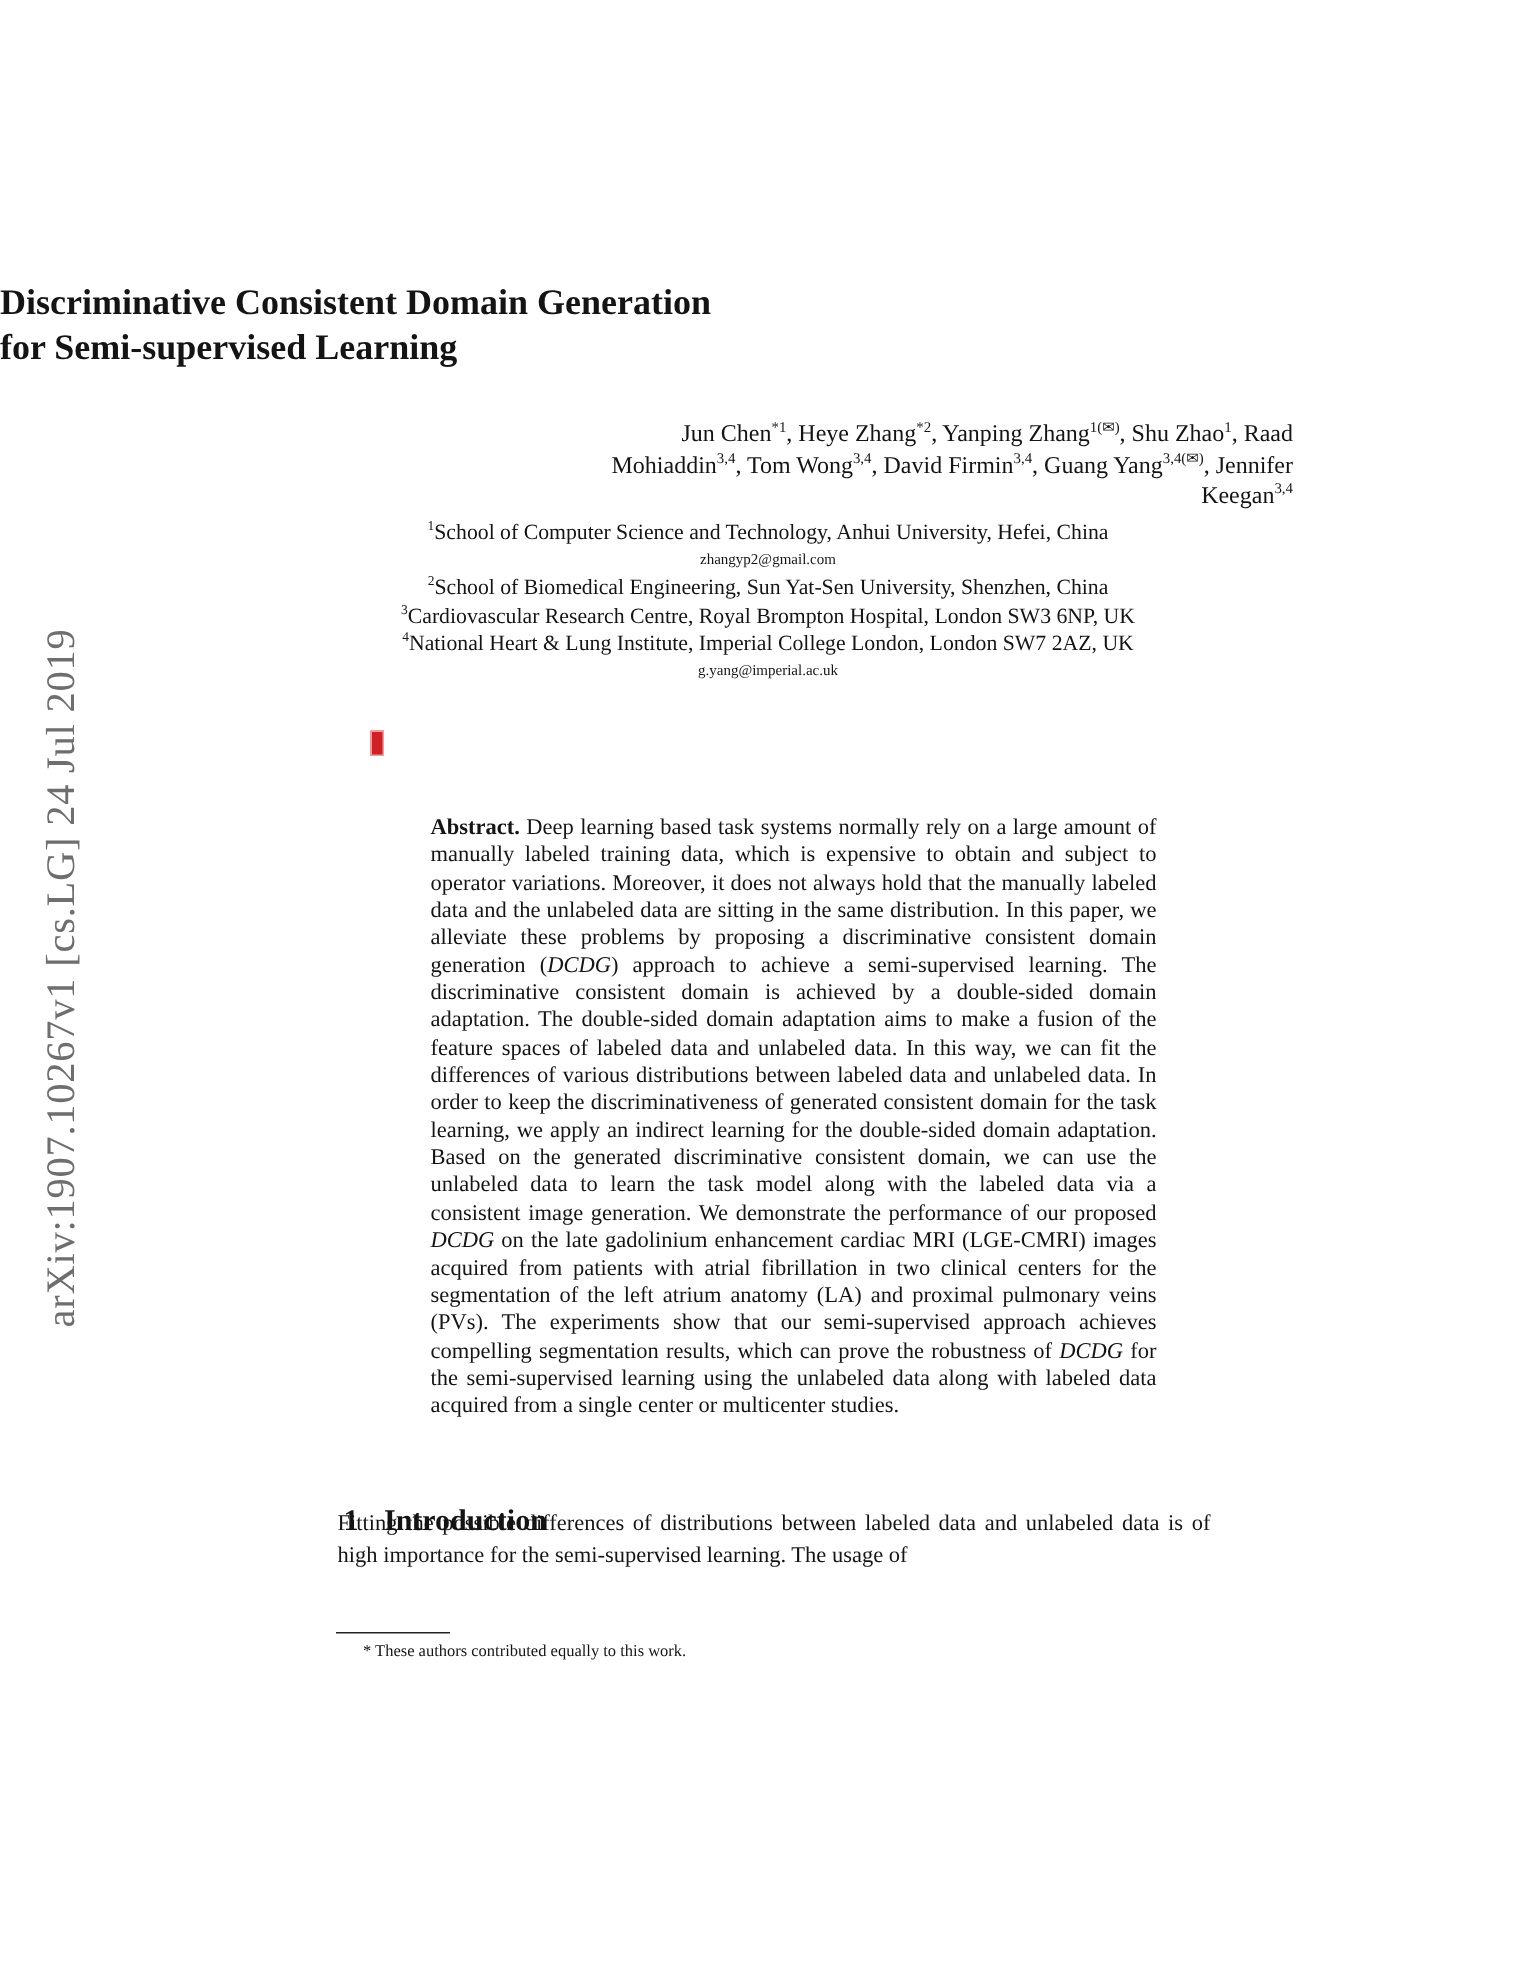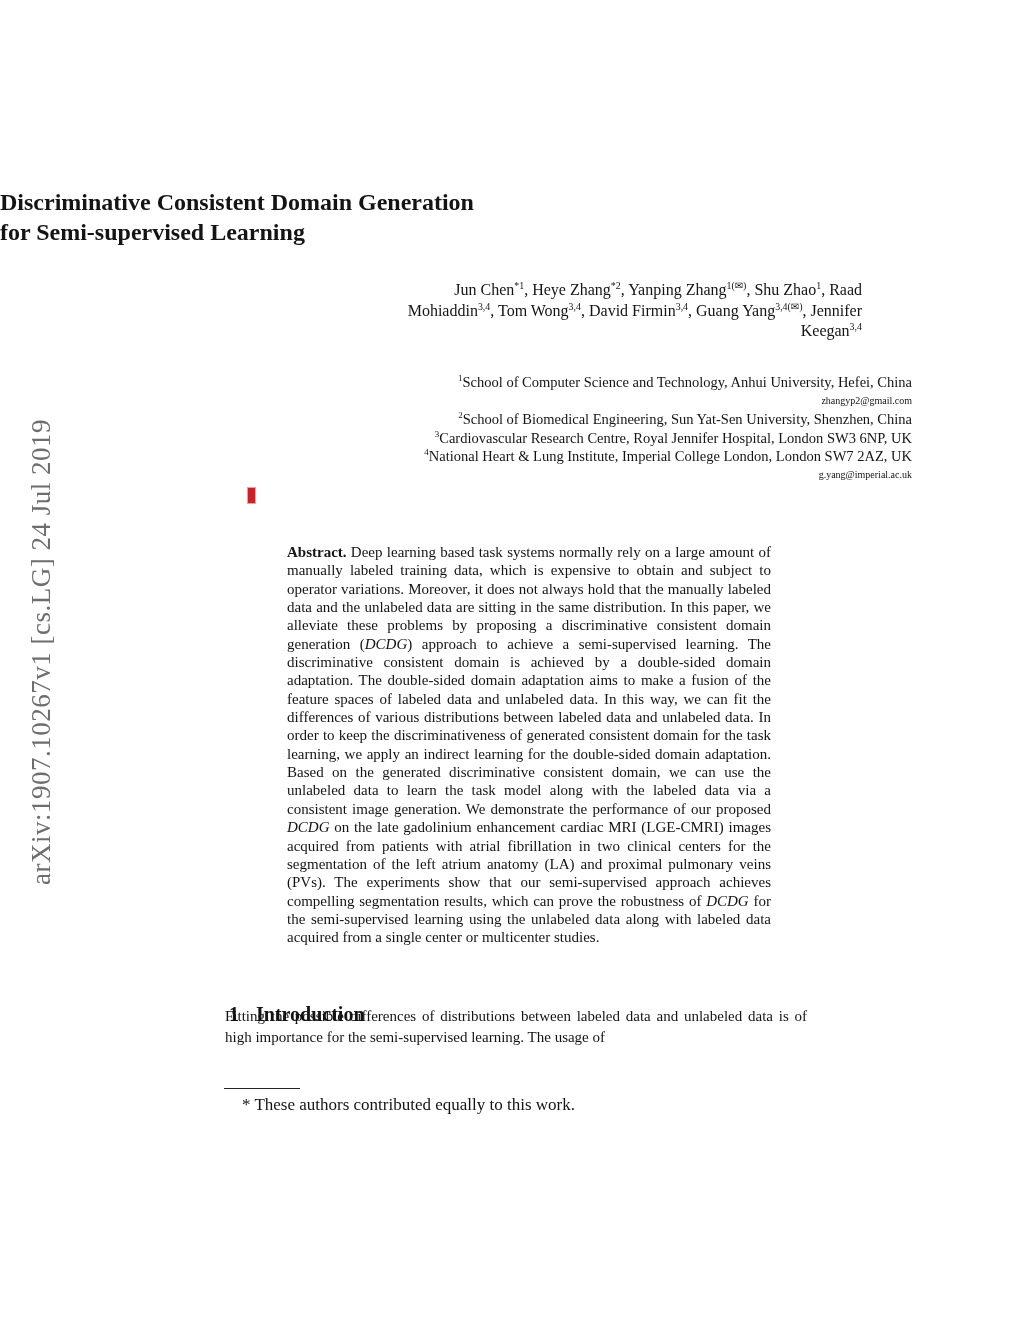--- a/index.html
+++ b/index.html
@@ -18,22 +18,22 @@
     position:absolute;top:187px;left:0;width:100%;margin:0;
     text-align:left;font-size:24px;font-weight:bold;line-height:30px;
   }
   .tl{display:block;}
   sup{font-size:62%;line-height:0;}
   .authors{
     position:absolute;top:280px;left:162px;width:700px;
     text-align:right;font-size:16px;line-height:20.5px;
   }
   .affils{
-    position:absolute;top:373px;left:112px;width:800px;
-    text-align:right;font-size:14.5px;line-height:18.6px;
+    position:absolute;top:346px;left:112px;width:800px;
+    text-align:center;font-size:14.5px;line-height:18.6px;
   }
   .mono{font-family:Liberation Serif, serif;font-size:10px;}
   .red-marker{
     position:absolute;left:247px;top:487px;width:7px;height:15px;
     background:#cf2027;border:1px solid #f09f9f;
   }
   .abstract{
     position:absolute;top:531px;left:275px;width:484px;margin:12px;
     font-size:15px;line-height:18.35px;text-align:justify;
   }
@@ -45,21 +45,21 @@
   .body-par{
     position:absolute;top:1006px;left:225px;width:582px;margin:0;
     font-size:15px;line-height:21px;text-align:justify;
   }
   .footnote-rule{
     position:absolute;top:1088px;left:224px;width:76px;height:0;
     border-top:1px solid #222;
   }
   .footnote{
     position:absolute;top:1095px;left:225px;width:582px;margin:0;
-    font-size:17px;text-indent:17px;
+    font-size:11px;text-indent:17px;
   }
 </style>
 </head>
 <body>
 
 <div class="page">
 
   <div class="arxiv-watermark">arXiv:1907.10267v1 [cs.LG] 24 Jul 2019</div>
 
   <h1 class="title">
@@ -70,21 +70,21 @@
   <div class="authors">
     <div><span>Jun Chen</span><sup>*1</sup><span>, Heye Zhang</span><sup>*2</sup><span>, Yanping Zhang</span><sup>1(✉)</sup><span>, Shu Zhao</span><sup>1</sup><span>, Raad</span><sup></sup></div>
     <div><span>Mohiaddin</span><sup>3,4</sup><span>, Tom Wong</span><sup>3,4</sup><span>, David Firmin</span><sup>3,4</sup><span>, Guang Yang</span><sup>3,4(✉)</sup><span>, Jennifer</span><sup></sup></div>
     <div><span>Keegan</span><sup>3,4</sup></div>
   </div>
 
   <div class="affils">
     <div><sup>1</sup><span>School of Computer Science and Technology, Anhui University, Hefei, China</span></div>
     <div class="mono"><span>zhangyp2@gmail.com</span></div>
     <div><sup>2</sup><span>School of Biomedical Engineering, Sun Yat-Sen University, Shenzhen, China</span></div>
-    <div><sup>3</sup><span>Cardiovascular Research Centre, Royal Jennifer Hospital, London SW3 6NP, UK</span></div>
+    <div><sup>3</sup><span>Cardiovascular Research Centre, Royal Brompton Hospital, London SW3 6NP, UK</span></div>
     <div><sup>4</sup><span>National Heart &amp; Lung Institute, Imperial College London, London SW7 2AZ, UK</span></div>
     <div class="mono"><span>g.yang@imperial.ac.uk</span></div>
   </div>
 
   <div class="red-marker"></div>
 
   <p class="abstract"><b>Abstract.</b><span> Deep learning based task systems normally rely on a large amount of manually labeled training data, which is expensive to obtain and subject to operator variations. Moreover, it does not always hold that the manually labeled data and the unlabeled data are sitting in the same distribution. In this paper, we alleviate these problems by proposing a discriminative consistent domain generation (</span><i>DCDG</i><span>) approach to achieve a semi-supervised learning. The discriminative consistent domain is achieved by a double-sided domain adaptation. The double-sided domain adaptation aims to make a fusion of the feature spaces of labeled data and unlabeled data. In this way, we can fit the differences of various distributions between labeled data and unlabeled data. In order to keep the discriminativeness of generated consistent domain for the task learning, we apply an indirect learning for the double-sided domain adaptation. Based on the generated discriminative consistent domain, we can use the unlabeled data to learn the task model along with the labeled data via a consistent image generation. We demonstrate the performance of our proposed </span><i>DCDG</i><span> on the late gadolinium enhancement cardiac MRI (LGE-CMRI) images acquired from patients with atrial fibrillation in two clinical centers for the segmentation of the left atrium anatomy (LA) and proximal pulmonary veins (PVs). The experiments show that our semi-supervised approach achieves compelling segmentation results, which can prove the robustness of </span><i>DCDG</i><span> for the semi-supervised learning using the unlabeled data along with labeled data acquired from a single center or multicenter studies.</span></p>
 
   <h2 class="section"><span class="secnum">1</span><span>Introduction</span></h2>
 

